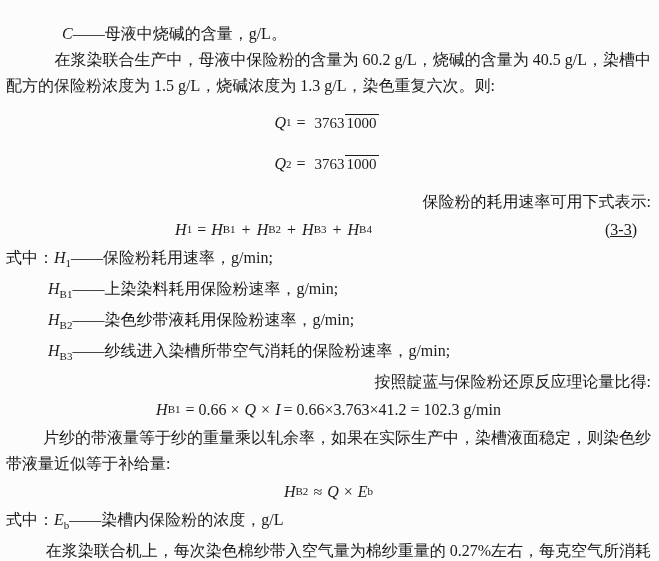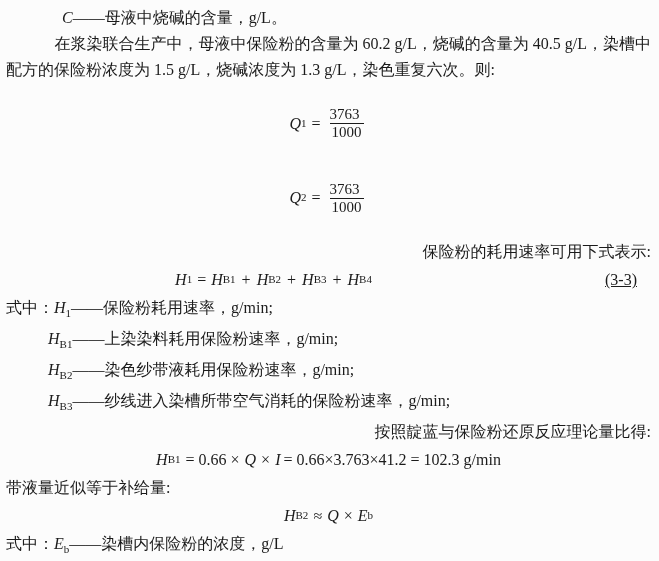--- a/index.html
+++ b/index.html
@@ -7,33 +7,33 @@
     width:659px;height:561px;
     background:#fcfcfc;color:#1b1b1b;
     font-family:"Liberation Serif","DejaVu Serif",serif;
     font-size:16px;
     box-sizing:border-box;
     padding:5px 8px 0 6px;
     overflow:hidden;
   }
   .line{line-height:26px;white-space:nowrap;}
   .indent{padding-left:32px;text-align:right;}
-  .def-c{padding-left:56px;}
+  .def-c{padding-left:56px;margin-top:16px;}
   .def-indent{padding-left:42px;}
   .var{font-style:italic;}
   .sub{font-size:11px;vertical-align:-4px;font-style:normal;}
   .formula-row{
     display:flex;justify-content:center;align-items:center;
     line-height:1.25;margin:5px 0;position:relative;
     white-space:nowrap;
   }
   .tall{margin:7px 0;}
   .frac{
-    display:inline-flex;flex-direction:column;align-items:flex-start;
-    vertical-align:middle;margin:16px 4px;font-size:15px;line-height:1.15;
+    display:inline-flex;flex-direction:row;align-items:flex-end;
+    vertical-align:middle;margin:8px 4px;font-size:15px;line-height:1.15;
   }
   .frac .den{border-top:1.4px solid #1b1b1b;padding:0 2px;}
   .op{margin:0 5px;}
   .plus{margin:0 6px;}
   .tail{margin-left:3px;}
   .h1-row{padding-right:110px;}
   .eq-tag{position:absolute;right:14px;top:50%;transform:translateY(-50%);text-decoration:underline;}
 </style>
 </head>
 <body>
@@ -99,20 +99,21 @@
   <div class="formula-row">
       <span class="var">H</span>
       <span class="sub">B1</span>
       <span class="op">= 0.66 ×</span>
       <span class="var">Q</span>
       <span class="op">×</span>
       <span class="var">I</span>
       <span class="tail">= 0.66×3.763×41.2 = 102.3 g/min</span>
     </div>
 
+  <div class="line indent">片纱的带液量等于纱的重量乘以轧余率，如果在实际生产中，染槽液面稳定，则染色纱</div>
   <div class="line">带液量近似等于补给量:</div>
 
   <div class="formula-row">
       <span class="var">H</span>
       <span class="sub">B2</span>
       <span class="op">≈</span>
       <span class="var">Q</span>
       <span class="op">×</span>
       <span class="var">E</span>
       <span class="sub">b</span>

